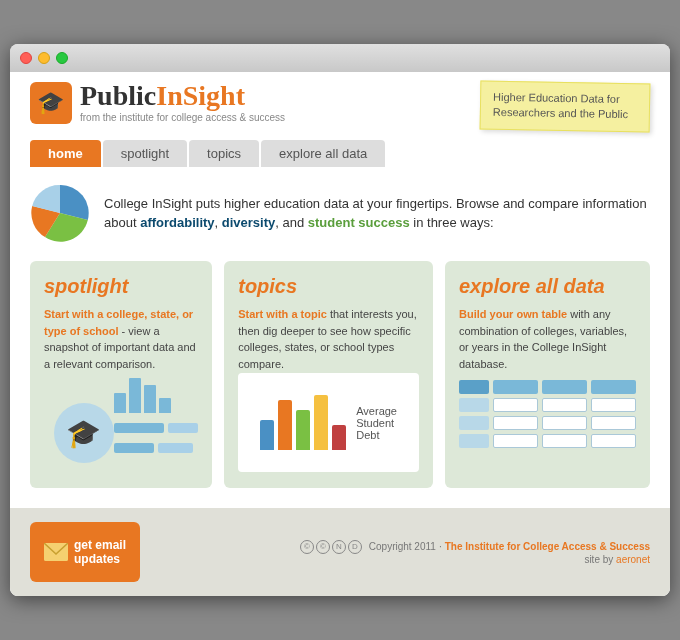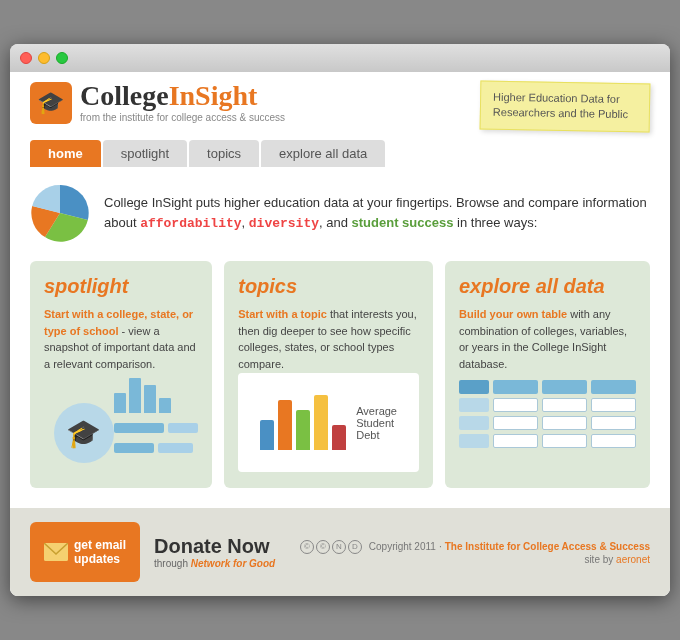--- a/index.html
+++ b/index.html
@@ -116,21 +116,21 @@
       margin-bottom: 18px;
     }
     .pie-chart {
       width: 60px; height: 60px; flex-shrink: 0;
     }
     .intro-text {
       font-size: 13px;
       color: #333;
       line-height: 1.5;
     }
-    .intro-text .highlight-orange { color: #ef4444; font-weight: bold; font-family: Liberation Mono, monospace; }
+    .intro-text .highlight-orange { color: #0c4a6e; font-weight: bold; }
     .intro-text .highlight-green { color: #5a9e3c; font-weight: bold; }
     
     .cards-row {
       display: flex;
       gap: 12px;
       margin-bottom: 4px;
     }
     .card {
       background: #dde8d8;
       border-radius: 6px;
@@ -311,21 +311,21 @@
     <div class="title-btn btn-green"></div>
   </div>
 
   <div class="window-content">
 
     <div class="site-header">
       <div class="header-top">
         <div class="logo-area">
           <div class="logo-icon">🎓</div>
           <div class="logo-text-area">
-            <h1><span>College</span><span style="color:#e87722">InSight</span></h1>
+            <h1><span>Public</span><span style="color:#e87722">InSight</span></h1>
             <div class="logo-subtitle">from the institute for college access &amp; success</div>
           </div>
         </div>
         <div class="sticky-note">Higher Education Data for Researchers and the Public</div>
       </div>
       <nav class="site-nav">
         <div class="nav-item active">home</div>
         <div class="nav-item">spotlight</div>
         <div class="nav-item">topics</div>
         <div class="nav-item">explore all data</div>
@@ -437,26 +437,20 @@
         <div class="email-icon">
           <svg width="24" height="18" viewBox="0 0 24 18">
             <rect width="24" height="18" fill="#f5d070" rx="2"></rect>
             <polyline points="0,0 12,11 24,0" fill="none" stroke="#c8a030" stroke-width="1.5"></polyline>
           </svg>
         </div>
         <span style="white-space:pre-line;font-size:12px;">get email
 updates</span>
       </div>
 
-      <div class="donate-section">
-        <div class="donate-btn">Donate Now</div>
-        <div class="network-good">
-          <span>through</span> <span class="network-logo">Network for Good</span>
-        </div>
-      </div>
 
       <div class="footer-links">
         <div class="footer-copyright">
           <span class="cc-badge">
             <span class="cc-circle">©</span>
             <span class="cc-circle">©</span>
             <span class="cc-circle">N</span>
             <span class="cc-circle">D</span>
           </span>
           <span>Copyright 2011 · </span><span class="orange-link">The Institute for College Access &amp; Success</span>

